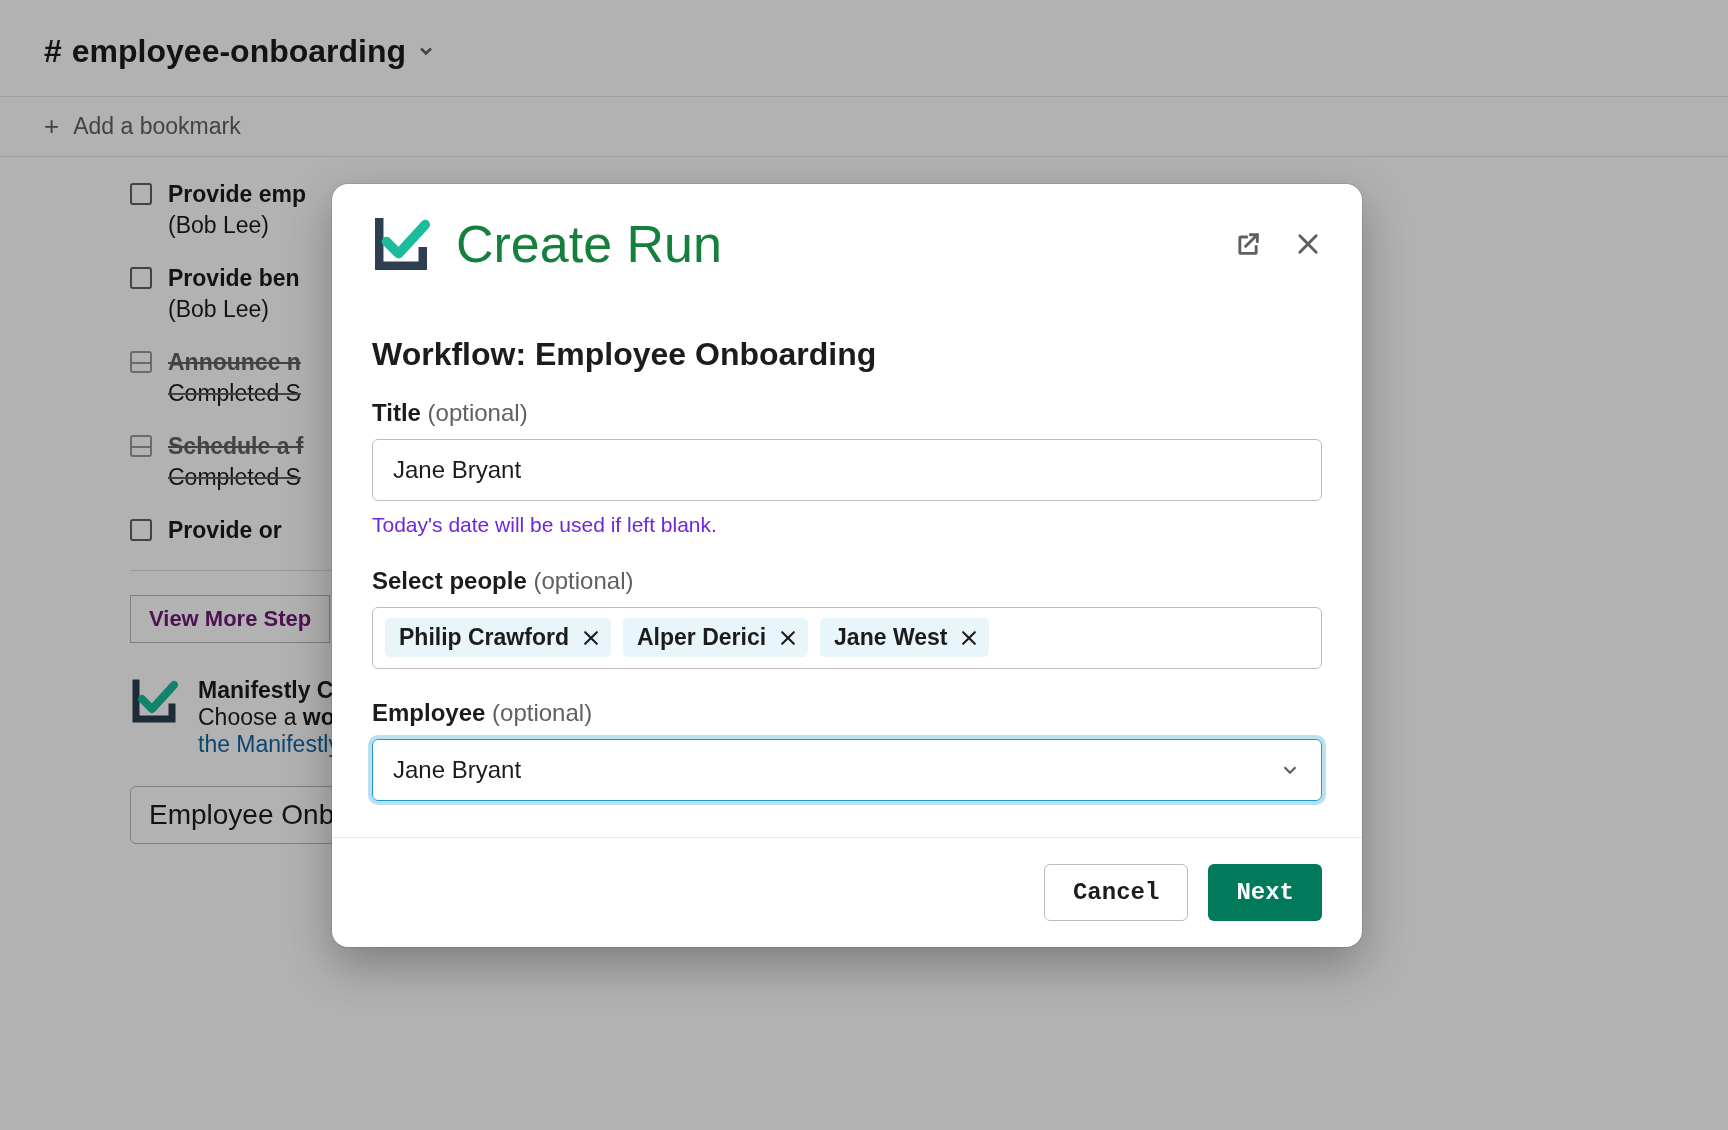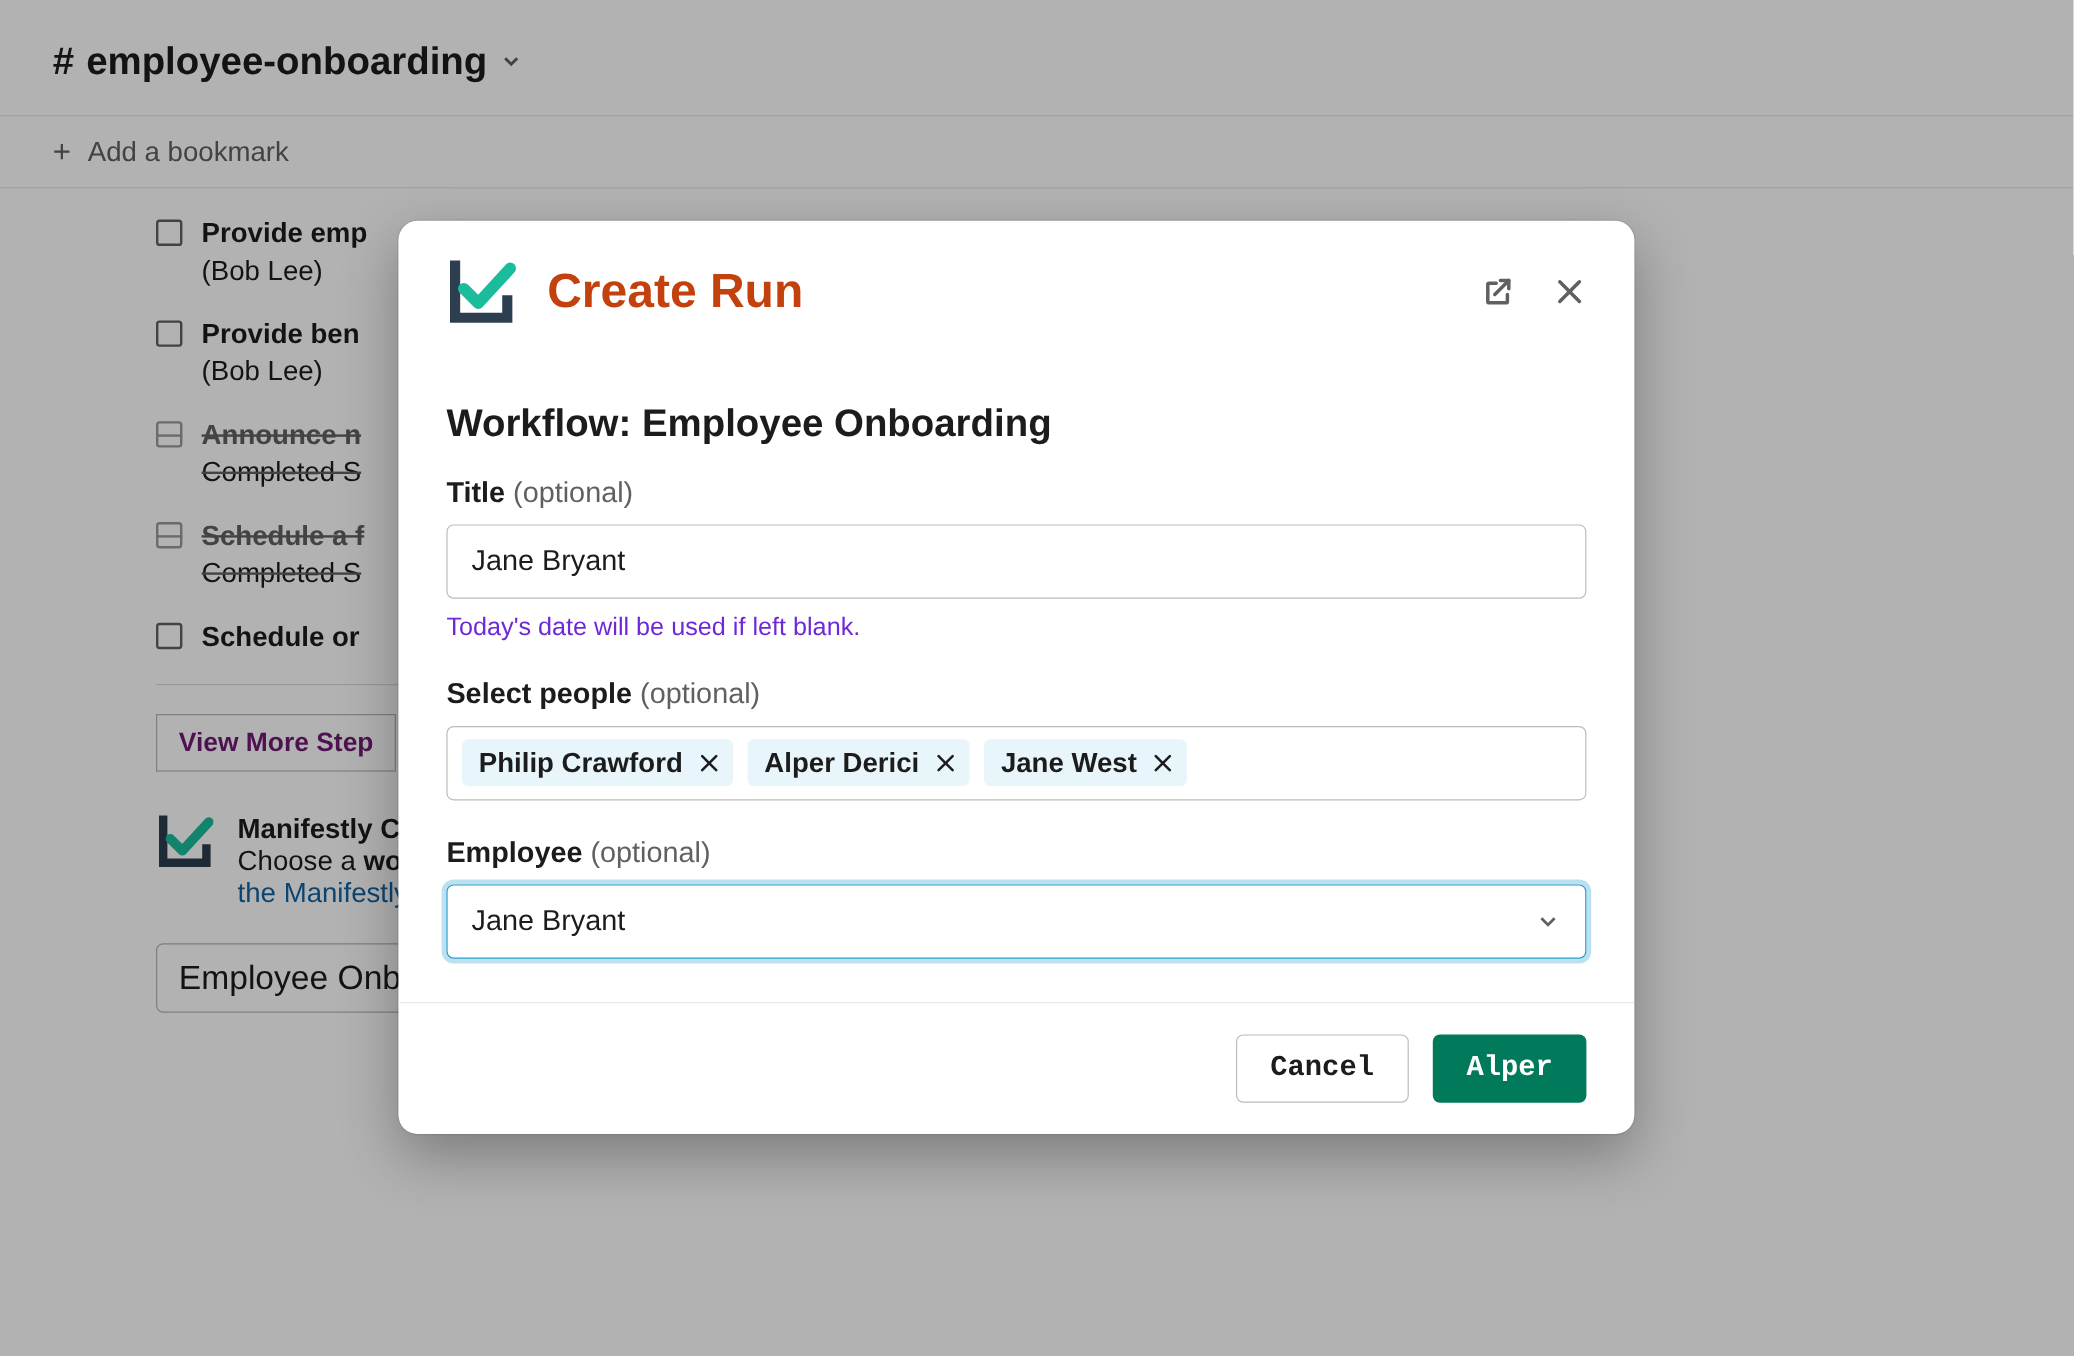--- a/index.html
+++ b/index.html
@@ -41,21 +41,21 @@
   .app-text .line1 { font-weight: 800; }
   .app-text .line2 { font-weight: 400; }
   .app-text .line2 b { font-weight: 800; }
   .app-text a { color: #1264a3; text-decoration: none; }
 
   .dropdown-bg { margin-top: 28px; border: 1px solid #b6b6b6; border-radius: 6px; padding: 12px 18px; width: 320px; font-size: 28px; color: #1d1c1d; }
   .modal { position: absolute; top: 184px; left: 332px; width: 1030px; background: #fff; border-radius: 16px; box-shadow: 0 0 0 1px rgba(0,0,0,0.08), 0 18px 48px rgba(0,0,0,0.3); overflow: hidden; }
   .modal-header { display: flex; align-items: center; padding: 30px 40px 18px 40px; }
   .modal-header .logo { width: 58px; height: 58px; margin-right: 26px; flex-shrink: 0; }
   .modal-header .logo svg { width: 58px; height: 58px; }
-  .modal-title { font-size: 40px; font-weight: 700; color: #c2410c; flex: 1; }
+  .modal-title { font-size: 52px; font-weight: 400; color: #15803d; flex: 1; }
   .modal-actions { display: flex; gap: 32px; color: #616061; }
   .modal-actions .ic { width: 28px; height: 28px; cursor: pointer; }
 
   .modal-body { padding: 0 40px 30px 40px; margin-top: 44px; }
   .subtitle { font-size: 32px; font-weight: 800; color: #1d1c1d; margin: 22px 0 26px 0; }
 
   .field { margin-bottom: 30px; }
   .label { font-size: 24px; margin-bottom: 12px; }
   .label .lb { font-weight: 700; color: #1d1c1d; }
   .label .opt { color: #616061; font-weight: 400; }
@@ -125,21 +125,21 @@
     <div class="task strike">
       <div class="cb done"></div>
       <div class="txt">
           <div class="t1">Schedule a f</div>
           <div class="t2">Completed S</div>
         </div>
     </div>
     <div class="task">
       <div class="cb"></div>
       <div class="txt">
-          <div class="t1">Schedule or</div>
+          <div class="t1">Provide or</div>
         </div>
     </div>
 
     <div class="hr"></div>
 
     <div class="view-more">View More Step</div>
 
     <div class="app-row">
       <div class="app-icon">
         <svg viewBox="0 0 48 48">
@@ -244,17 +244,17 @@
             <svg viewBox="0 0 24 24" width="22" height="22" fill="none" stroke="#616061" stroke-width="2.5">
                 <polyline points="6 9 12 15 18 9"></polyline>
               </svg>
           </span>
         </div>
       </div>
     </div>
 
     <div class="modal-footer">
       <button class="btn cancel">Cancel</button>
-      <button class="btn next">Alper</button>
+      <button class="btn next">Next</button>
     </div>
   </div>
 
 </div>
 
 </body></html>

